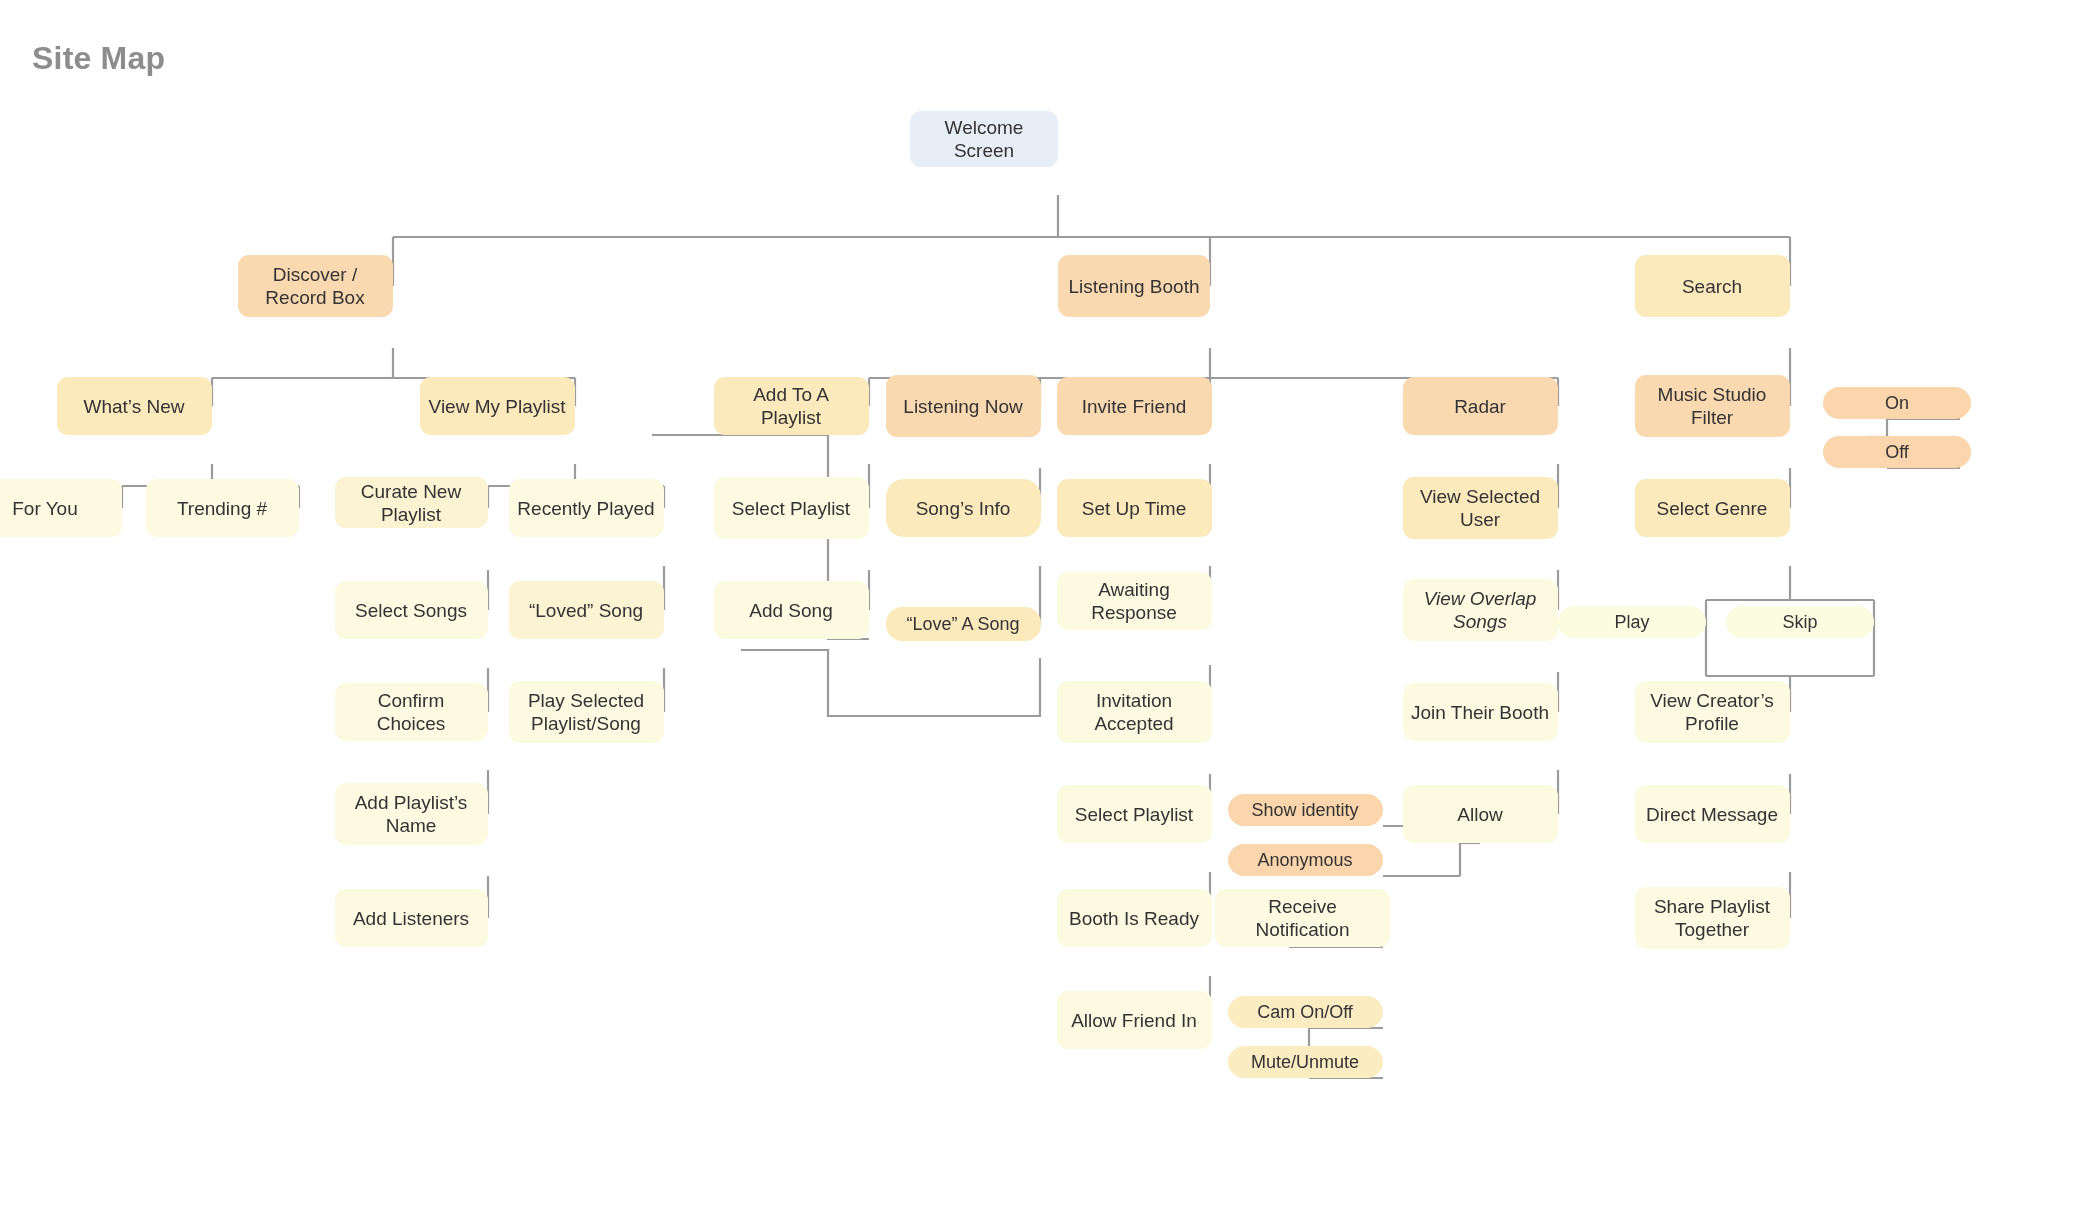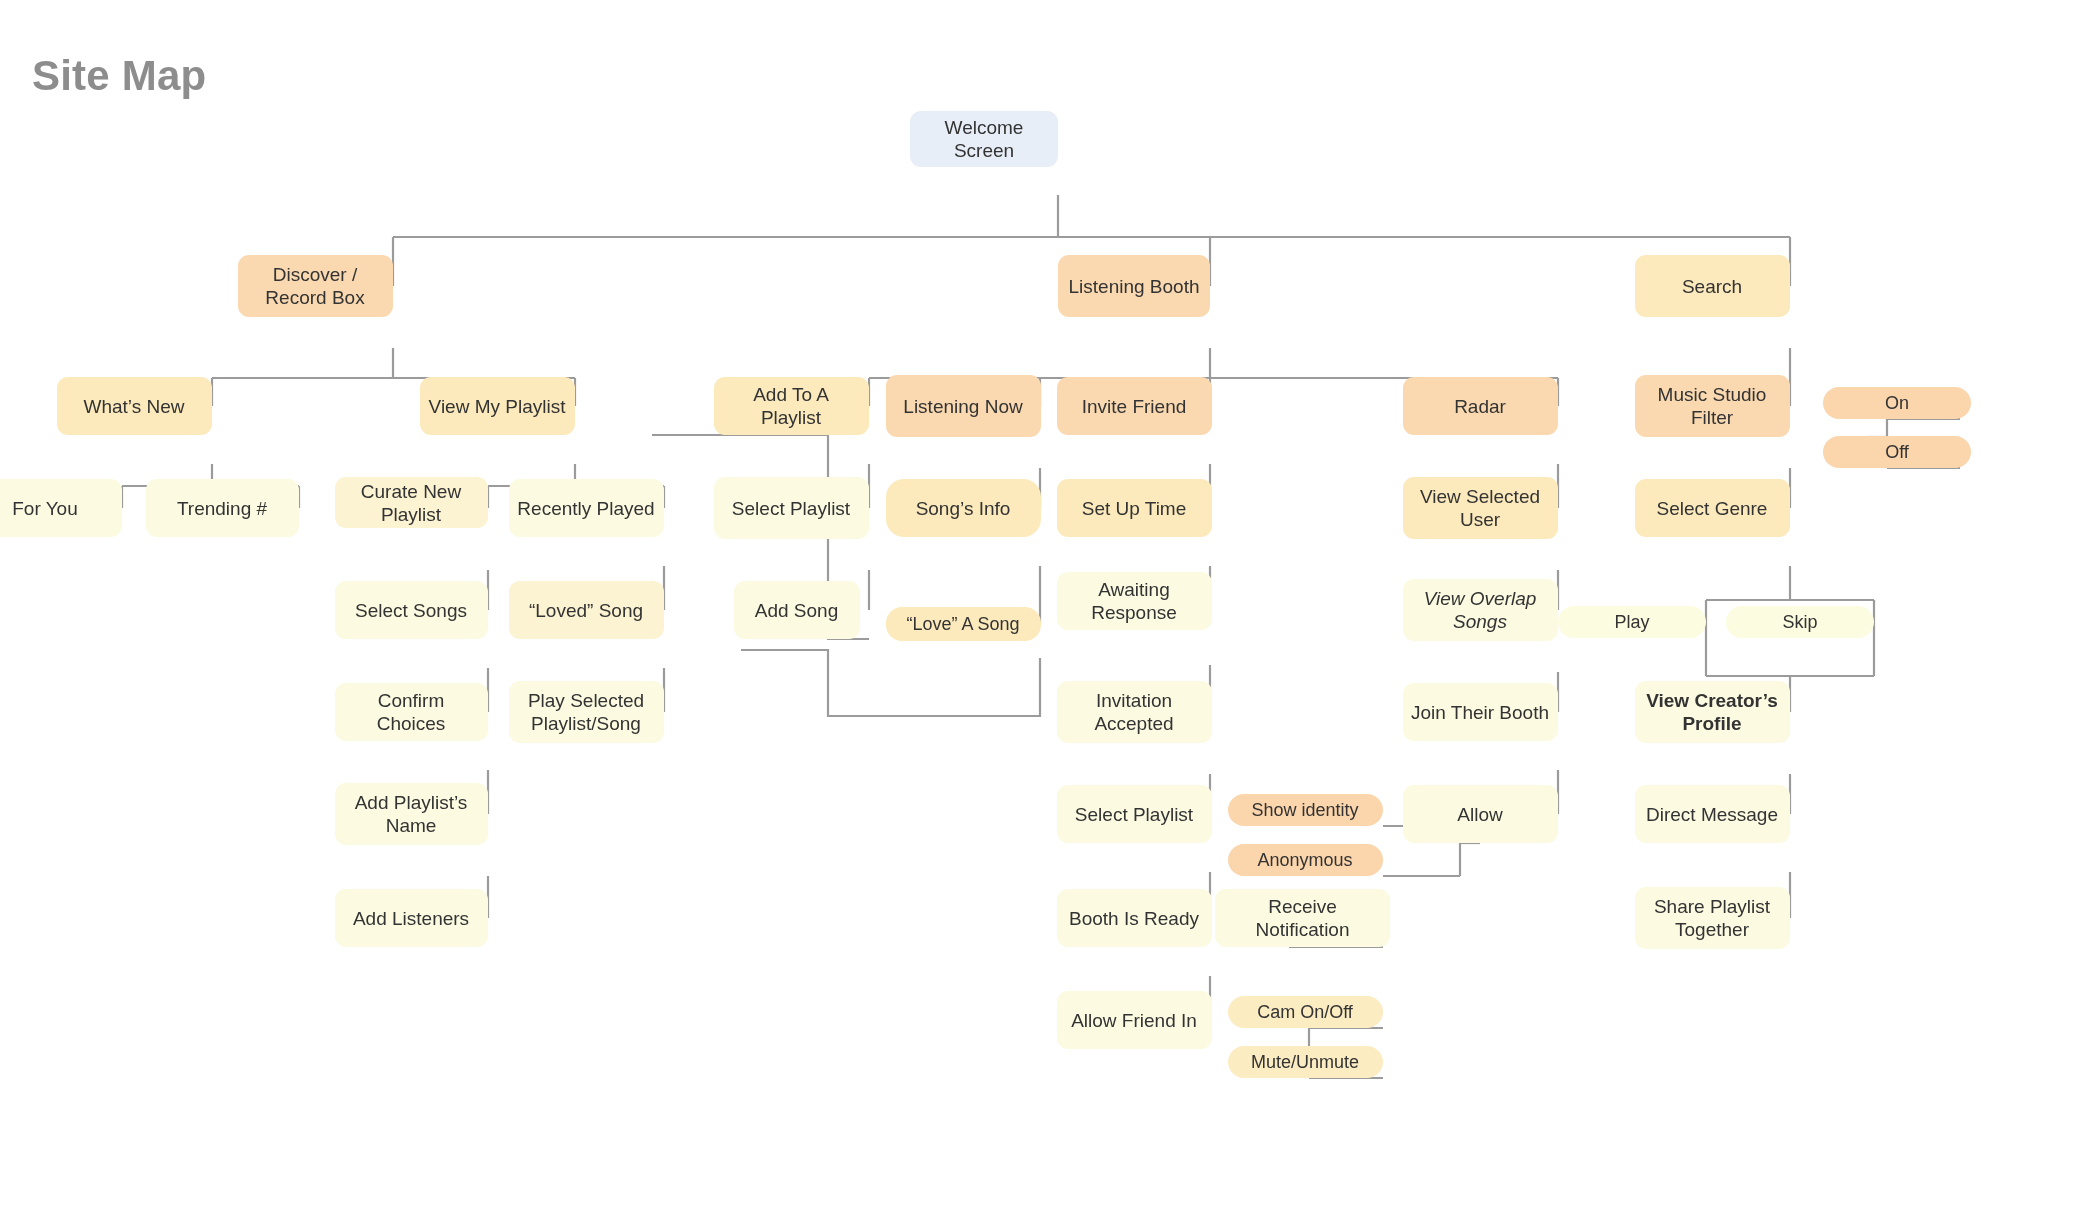--- a/index.html
+++ b/index.html
@@ -5,22 +5,22 @@
   html,body{margin:0;padding:0;background:#ffffff;}
   body{
     width:2091px;height:1228px;position:relative;overflow:hidden;
     font-family:"Liberation Sans","DejaVu Sans",sans-serif;
     -webkit-font-smoothing:antialiased;
   }
   #canvas{position:absolute;inset:0;}
   #wires{position:absolute;left:0;top:0;width:2091px;height:1228px;pointer-events:none;}
 
   .page-title{
-    position:absolute;left:32px;top:52px;
-    font-size:42px;font-weight:bold;color:#8d8d8d;letter-spacing:.2px;
+    position:absolute;left:32px;top:40px;
+    font-size:32px;font-weight:bold;color:#8d8d8d;letter-spacing:.2px;
   }
 
   .node{
     position:absolute;box-sizing:border-box;
     display:flex;align-items:center;justify-content:center;
     text-align:center;border-radius:11px;
     color:#333333;font-size:19px;line-height:23px;
     padding:4px 8px;
   }
   .node.pill{border-radius:16px;font-size:18px;}
@@ -185,21 +185,21 @@
       </div>
       <div class="node t-4" style="left: 334.5px; top: 889px; width: 153px; height: 58px;">
         <span>Add Listeners</span>
       </div>
       <div class="node t-2" style="left: 713.5px; top: 377px; width: 155px; height: 58px;">
         <span>Add To A Playlist</span>
       </div>
       <div class="node t-4" style="left: 713.5px; top: 477px; width: 155px; height: 62px;">
         <span>Select Playlist</span>
       </div>
-      <div class="node t-4" style="left: 713.5px; top: 581px; width: 126px; height: 58px; margin-left: 20px;">
+      <div class="node t-4" style="left: 713.5px; top: 581px; width: 155px; height: 58px;">
         <span>Add Song</span>
       </div>
       <div class="node t-1" style="left: 885.5px; top: 375px; width: 155px; height: 62px;">
         <span>Listening Now</span>
       </div>
       <div class="node t-2" style="left: 885.5px; top: 479px; width: 155px; height: 58px; border-radius: 18px;">
         <span>Song’s Info</span>
       </div>
       <div class="node t-2 pill" style="left: 885.5px; top: 607px; width: 155px; height: 34px;">
         <span>“Love” A Song</span>
@@ -266,21 +266,21 @@
       </div>
       <div class="node t-2" style="left: 1634.5px; top: 479px; width: 155px; height: 58px;">
         <span>Select Genre</span>
       </div>
       <div class="node t-pill3 pill" style="left: 1558px; top: 606px; width: 148px; height: 32px;">
         <span>Play</span>
       </div>
       <div class="node t-pill3 pill" style="left: 1726px; top: 606px; width: 148px; height: 32px;">
         <span>Skip</span>
       </div>
-      <div class="node t-4" style="left: 1634.5px; top: 681px; width: 155px; height: 62px; font-weight: bold;">
+      <div class="node t-4" style="left: 1634.5px; top: 681px; width: 155px; height: 62px;">
         <span>View Creator’s Profile</span>
       </div>
       <div class="node t-4" style="left: 1634.5px; top: 785px; width: 155px; height: 58px;">
         <span>Direct Message</span>
       </div>
       <div class="node t-4" style="left: 1634.5px; top: 887px; width: 155px; height: 62px;">
         <span>Share Playlist Together</span>
       </div>
     </div>
 </div>

